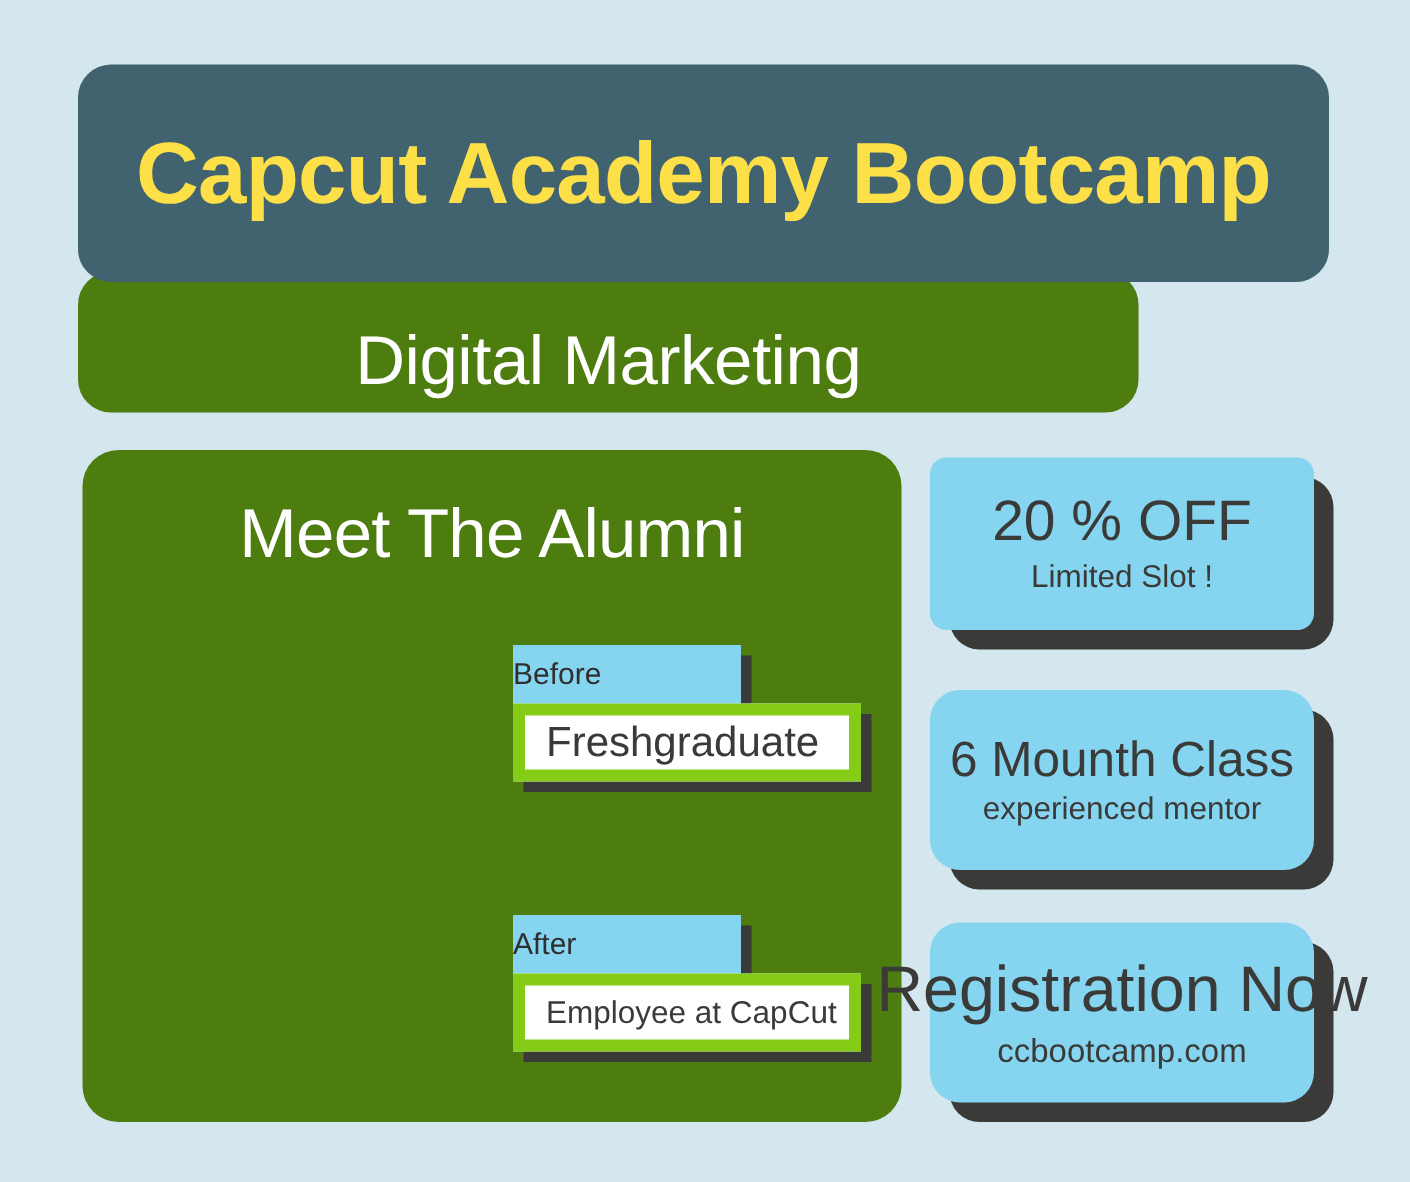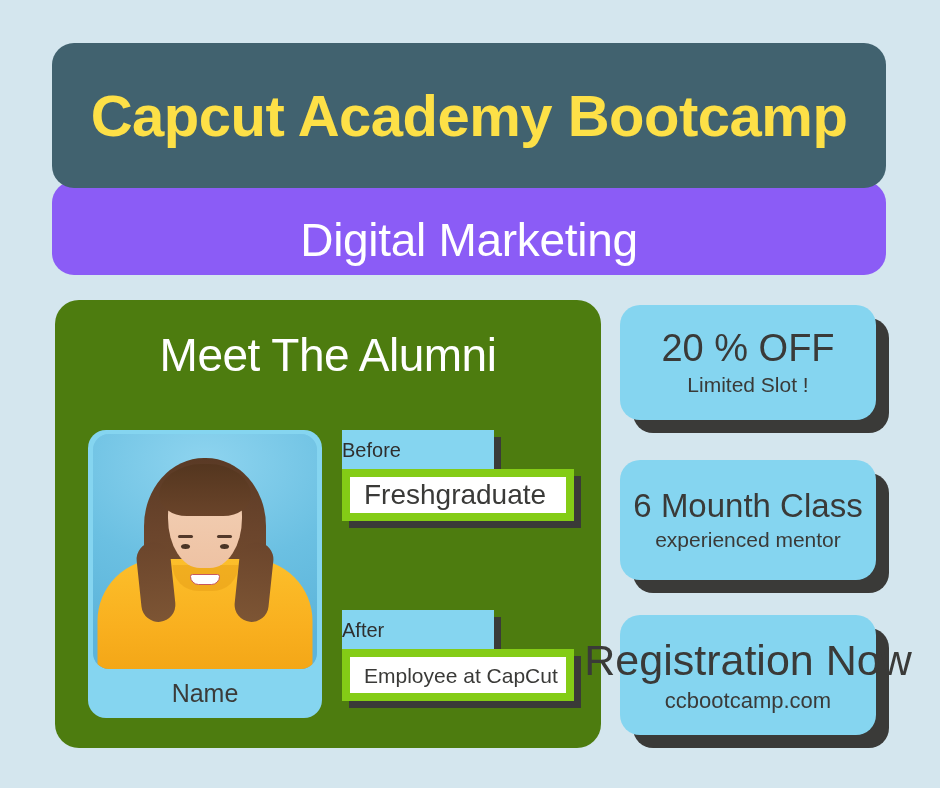--- a/index.html
+++ b/index.html
@@ -44,23 +44,23 @@
     font-weight: bold;
     letter-spacing: -0.5px;
     white-space: nowrap;
     line-height: 1;
   }
 
   .subtitle-bar {
     position: absolute;
     left: 52px;
     top: 181px;
-    width: 834px;
+    width: 707px;
     height: 94px;
-    background: #8b5cf6;
+    background: #4d7c0f;
     border-radius: 22px;
     display: flex;
     align-items: flex-end;
     justify-content: center;
     padding-bottom: 12px;
     z-index: 2;
   }
   .subtitle-text {
     color: #ffffff;
     font-size: 46px;
@@ -311,21 +311,21 @@
     z-index: 2;
   }
   .promo-shadow {
     position: absolute;
     left: 633px;
     width: 256px;
     border-radius: 20px;
     background: #3a3a38;
     z-index: 1;
   }
-  .promo-1       { top: 305px; height: 115px; }
+  .promo-1       { top: 305px; height: 115px; border-radius: 11px; }
   .promo-1-shade { top: 318px; height: 115px; }
   .promo-2       { top: 460px; height: 120px; }
   .promo-2-shade { top: 473px; height: 120px; }
   .promo-3       { top: 615px; height: 120px; }
   .promo-3-shade { top: 628px; height: 120px; }
 
   .promo-title {
     color: #3a3a38;
     font-size: 38px;
     line-height: 1.05;
@@ -352,40 +352,20 @@
   </div>
 
   <div class="title-bar">
     <div class="title-text">Capcut Academy Bootcamp</div>
   </div>
 
   <div class="alumni-panel">
 
     <div class="alumni-heading">Meet The Alumni</div>
 
-    <div class="photo-card">
-      <div class="photo-frame">
-        <div class="photo-art">
-          <div class="p-hair-back"></div>
-          <div class="p-neck"></div>
-          <div class="p-shoulders"></div>
-          <div class="p-curl left"></div>
-          <div class="p-curl right"></div>
-          <div class="p-face">
-            <div class="p-brow left"></div>
-            <div class="p-brow right"></div>
-            <div class="p-eye left"></div>
-            <div class="p-eye right"></div>
-            <div class="p-mouth"></div>
-          </div>
-          <div class="p-hair-front"></div>
-        </div>
-      </div>
-      <div class="name-label">Name</div>
-    </div>
 
     <div class="ba-group before">
       <div class="ba-tab-shadow"></div>
       <div class="ba-tab">
         <span class="ba-tab-text">Before</span>
       </div>
       <div class="ba-card-shadow"></div>
       <div class="ba-card">
         <span class="ba-card-text">Freshgraduate</span>
       </div>

